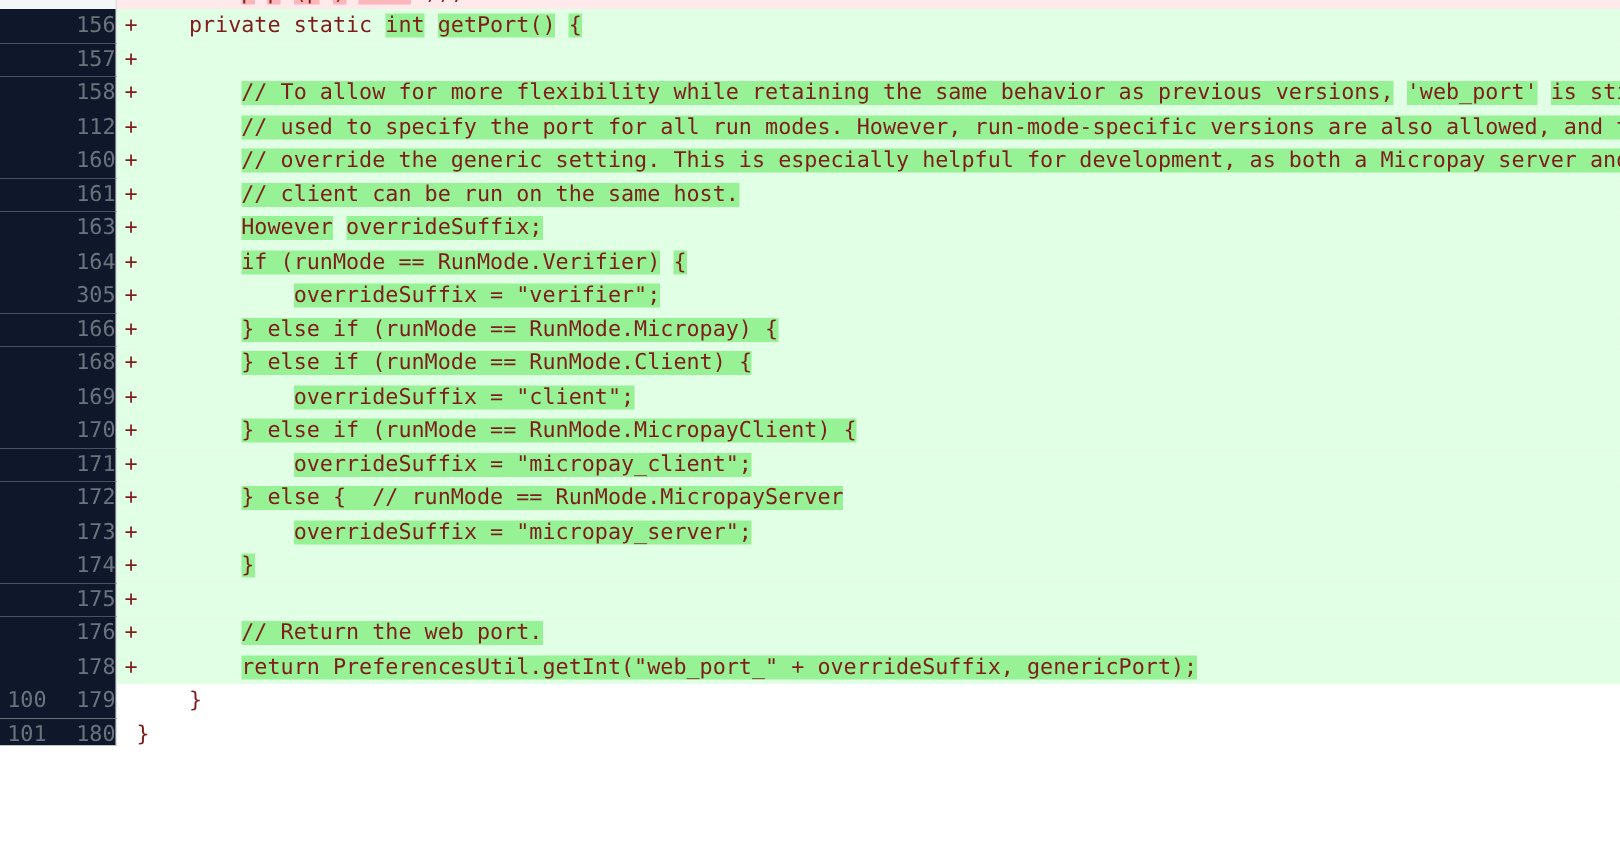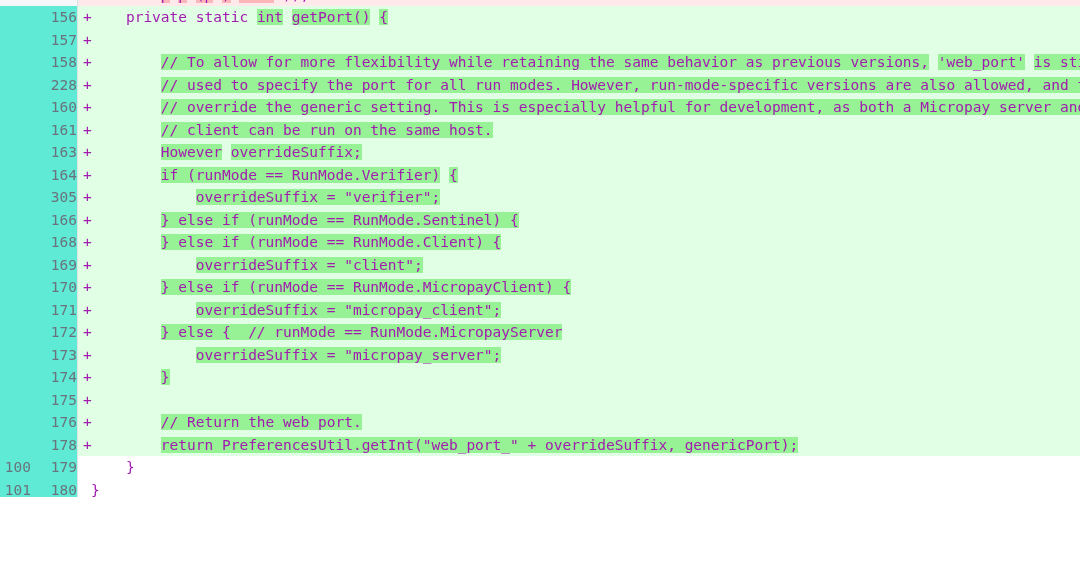--- a/index.html
+++ b/index.html
@@ -29,21 +29,21 @@
     white-space: nowrap;
     position: relative;
     align-items: stretch;
   }
 
   
   .gutter {
     flex: 0 0 78px;
     width: 78px;
     display: flex;
-    background: #5eead4;
+    background: #0f172a;
     border-right: 1px solid #dfe2e5;
     box-sizing: border-box;
     color: #6a737d;
     font-family: "DejaVu Sans Mono", "Liberation Mono", monospace;
     font-size: 14.5px;
     user-select: none;
   }
   .ln-old, .ln-new {
     text-align: right;
     overflow: hidden;
@@ -52,21 +52,21 @@
   .ln-new { flex: 0 0 46px; width: 46px; padding-right: 8px; }
 
   
   .code {
     flex: 1 1 auto;
     position: relative;
     padding-left: 5px;
     box-sizing: border-box;
     font-family: "DejaVu Sans Mono", "Liberation Mono", monospace;
     font-size: 14.5px;
-    color: #a21caf;
+    color: #7f1d1d;
     overflow: hidden;
   }
   .marker {
     display: inline-block;
     width: 8px;
   }
   .code .txt {
     white-space: pre;
   }
 
@@ -122,21 +122,21 @@
     <div class="row add">
       <div class="gutter">
         <div class="ln-old"></div>
         <div class="ln-new">158</div>
       </div>
       <div class="code"><span class="marker">+</span><span class="txt"><span>        </span><span class="hl">// To allow for more flexibility while retaining the same behavior as previous versions,</span><span> </span><span class="hl">'web_port'</span><span> </span><span class="hl">is still</span></span></div>
     </div>
     <div class="row add">
       <div class="gutter">
         <div class="ln-old"></div>
-        <div class="ln-new">228</div>
+        <div class="ln-new">112</div>
       </div>
       <div class="code"><span class="marker">+</span><span class="txt"><span>        </span><span class="hl">// used to specify the port for all run modes. However, run-mode-specific versions are also allowed, and they</span></span></div>
     </div>
     <div class="row add">
       <div class="gutter">
         <div class="ln-old"></div>
         <div class="ln-new">160</div>
       </div>
       <div class="code"><span class="marker">+</span><span class="txt"><span>        </span><span class="hl">// override the generic setting. This is especially helpful for development, as both a Micropay server and</span></span></div>
     </div>
@@ -166,21 +166,21 @@
         <div class="ln-old"></div>
         <div class="ln-new">305</div>
       </div>
       <div class="code"><span class="marker">+</span><span class="txt"><span>            </span><span class="hl">overrideSuffix = "verifier";</span></span></div>
     </div>
     <div class="row add">
       <div class="gutter">
         <div class="ln-old"></div>
         <div class="ln-new">166</div>
       </div>
-      <div class="code"><span class="marker">+</span><span class="txt"><span>        </span><span class="hl">} else if (runMode == RunMode</span><span></span><span class="hl">.Sentinel) {</span></span></div>
+      <div class="code"><span class="marker">+</span><span class="txt"><span>        </span><span class="hl">} else if (runMode == RunMode</span><span></span><span class="hl">.Micropay) {</span></span></div>
     </div>
     <div class="row add">
       <div class="gutter">
         <div class="ln-old"></div>
         <div class="ln-new">168</div>
       </div>
       <div class="code"><span class="marker">+</span><span class="txt"><span>        </span><span class="hl">} else if </span><span></span><span class="hl">(runMode == RunMode.Client) {</span></span></div>
     </div>
     <div class="row add">
       <div class="gutter">

